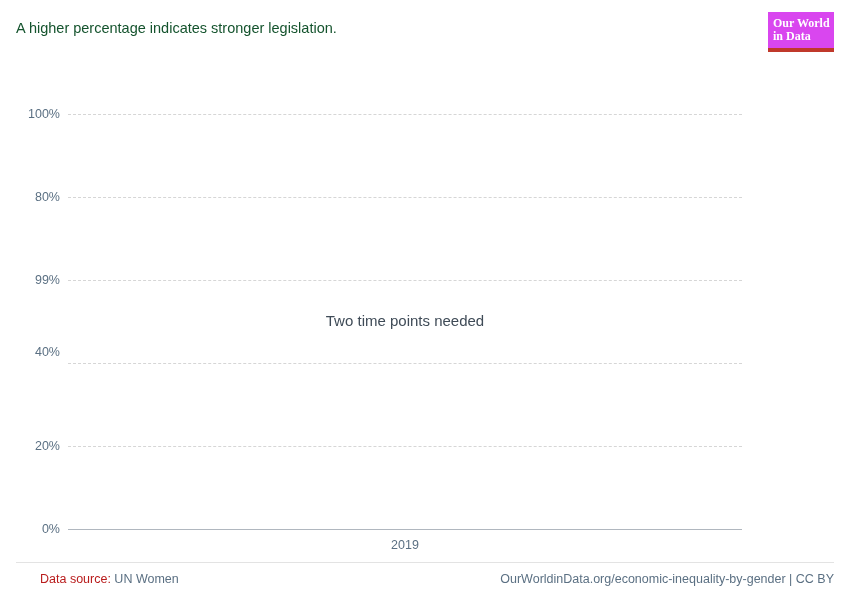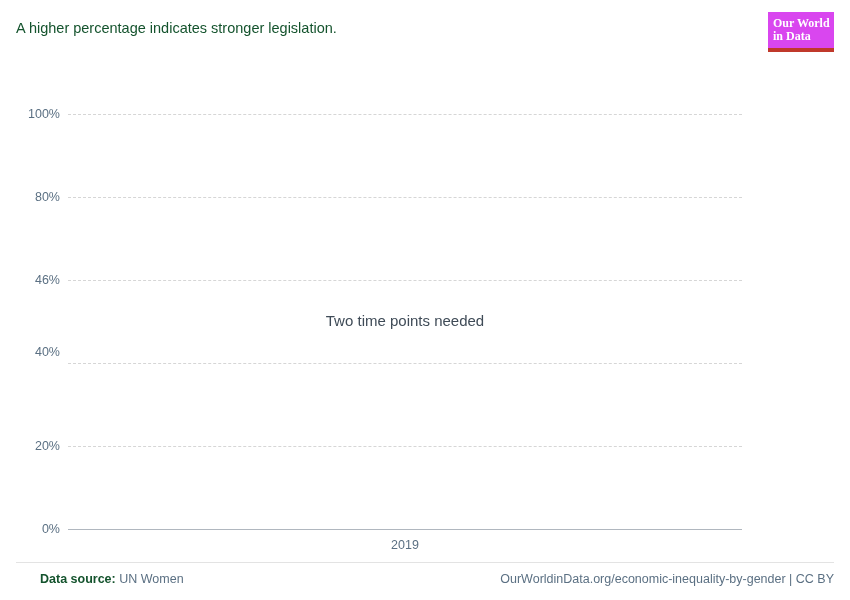--- a/index.html
+++ b/index.html
@@ -143,21 +143,21 @@
     bottom: 14px;
     display: flex;
     justify-content: space-between;
     align-items: center;
     font-size: 12.5px;
     color: #5b7083;
     border-top: 1px solid #e3e3e3;
     padding-top: 9px;
   }
   .footer-left { white-space: nowrap; }
-  .footer-left b { color: #14532d; font-weight: 700; padding-left: 24px; }
+  .footer-left b { color: #b91c1c; font-weight: 400; padding-left: 24px; }
   .footer-right { white-space: nowrap; color: #5b7083; }
 </style>
 </head>
 <body>
 
 <div class="chart-root">
 
   <div class="header">
     <p class="subtitle">A higher percentage indicates stronger legislation.</p>
   </div>
@@ -165,21 +165,21 @@
   <div class="logo">
     <span>Our World</span>
     <span>in Data</span>
   </div>
 
   <div class="plot">
 
     <div class="y-axis">
       <div class="y-tick" style="top:10px;">100%</div>
       <div class="y-tick" style="top:93px;">80%</div>
-      <div class="y-tick" style="top:176px;">46%</div>
+      <div class="y-tick" style="top:176px;">99%</div>
       <div class="y-tick" style="top:248px;">40%</div>
       <div class="y-tick" style="top:342px;">20%</div>
       <div class="y-tick" style="top:425px;">0%</div>
     </div>
 
     <div class="grid-area">
       <div class="gridline" style="top:10px;"></div>
       <div class="gridline" style="top:93px;"></div>
       <div class="gridline" style="top:176px;"></div>
       <div class="gridline" style="top:259px;"></div>

